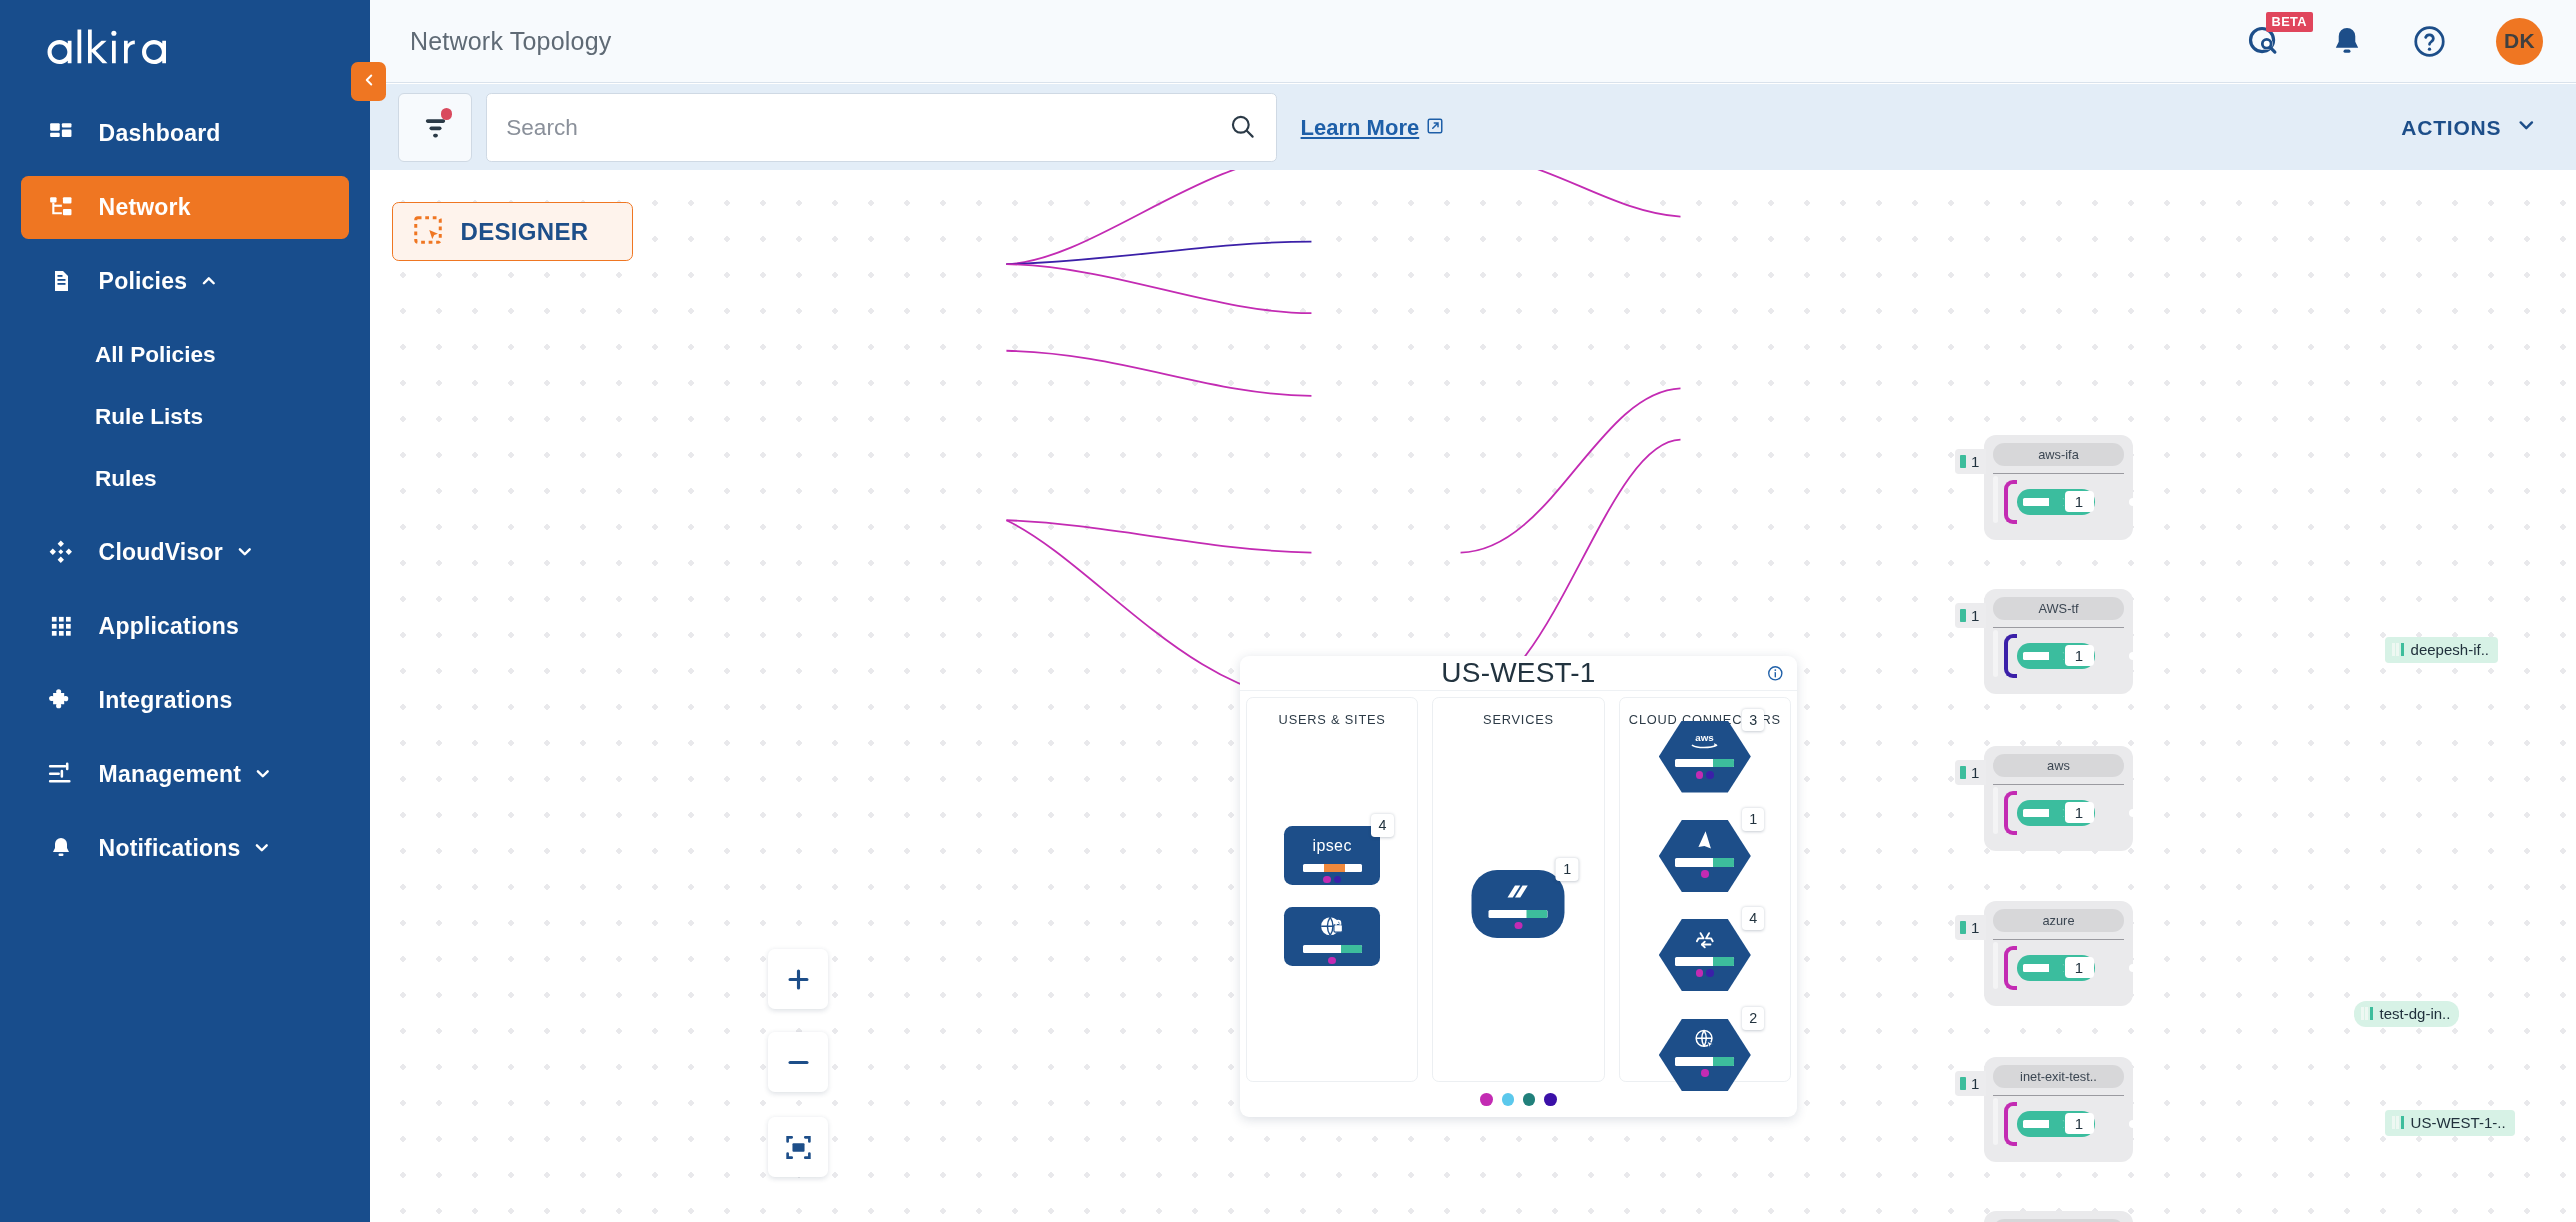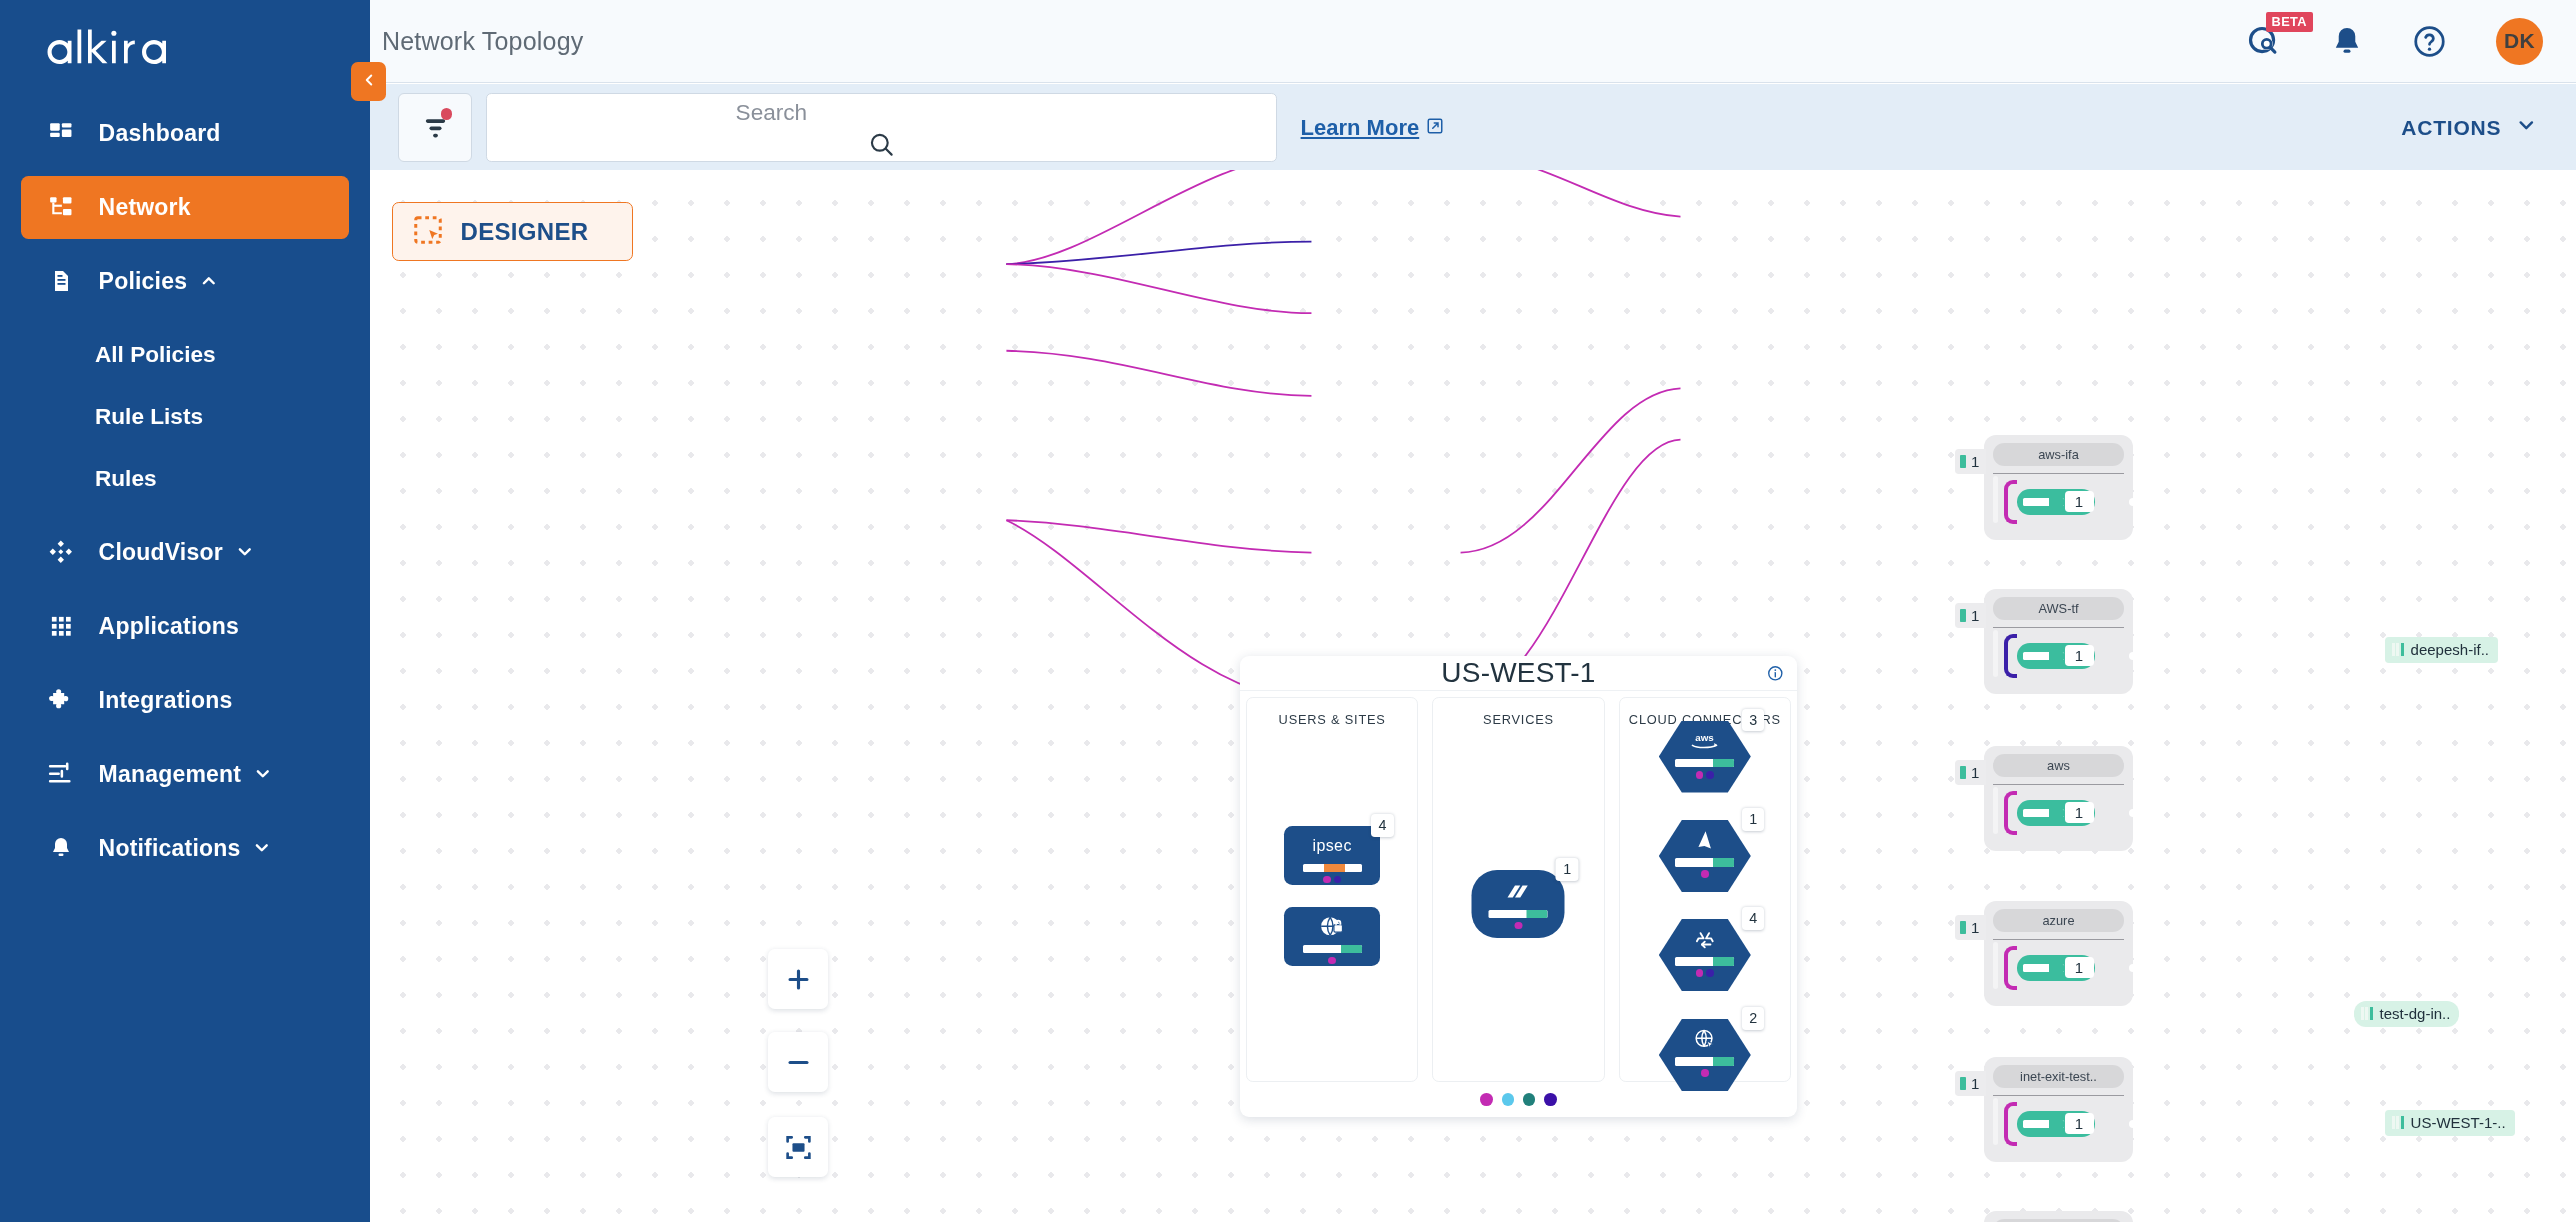--- a/index.html
+++ b/index.html
@@ -63,21 +63,21 @@
 
   
   #header {
     position: absolute; left: 370px; top: 0;
     width: 2206px; height: 83px;
     background: #f7fafd;
     border-bottom: 0.8px solid #d9e2ec;
     display: flex; align-items: center;
   }
   #page-title {
-    margin-left: 12px;
+    margin-left: 40px;
     font-size: 25px; color: #5f6a75; font-weight: 400;
     letter-spacing: 0.2px;
   }
   #header-right {
     margin-left: auto; display: flex; align-items: center;
     gap: 50px; padding-right: 33px;
   }
   .hdr-icon { position: relative; cursor: pointer; display:flex; align-items:center; }
   .beta-badge {
     position: absolute; top: -12px; left: 19.6px;
@@ -112,21 +112,20 @@
     cursor: pointer; position: relative;
   }
   #search-wrap {
     margin-left: 13.6px;
     width: 791px; height: 69px;
     background: #ffffff;
     border: 0.8px solid #cfd9e4;
     border-radius: 5.3px;
     display: flex; align-items: center;
     padding: 0 19.6px;
-    flex-direction: column;
   }
   #search-input {
     flex: 1; border: none; outline: none;
     font-family: "Liberation Sans", sans-serif;
     font-size: 22.6px; color: #333;
     background: transparent;
   }
   #search-input::placeholder { color: #8a909a; }
   #learn-more {
     margin-left: 24px;

